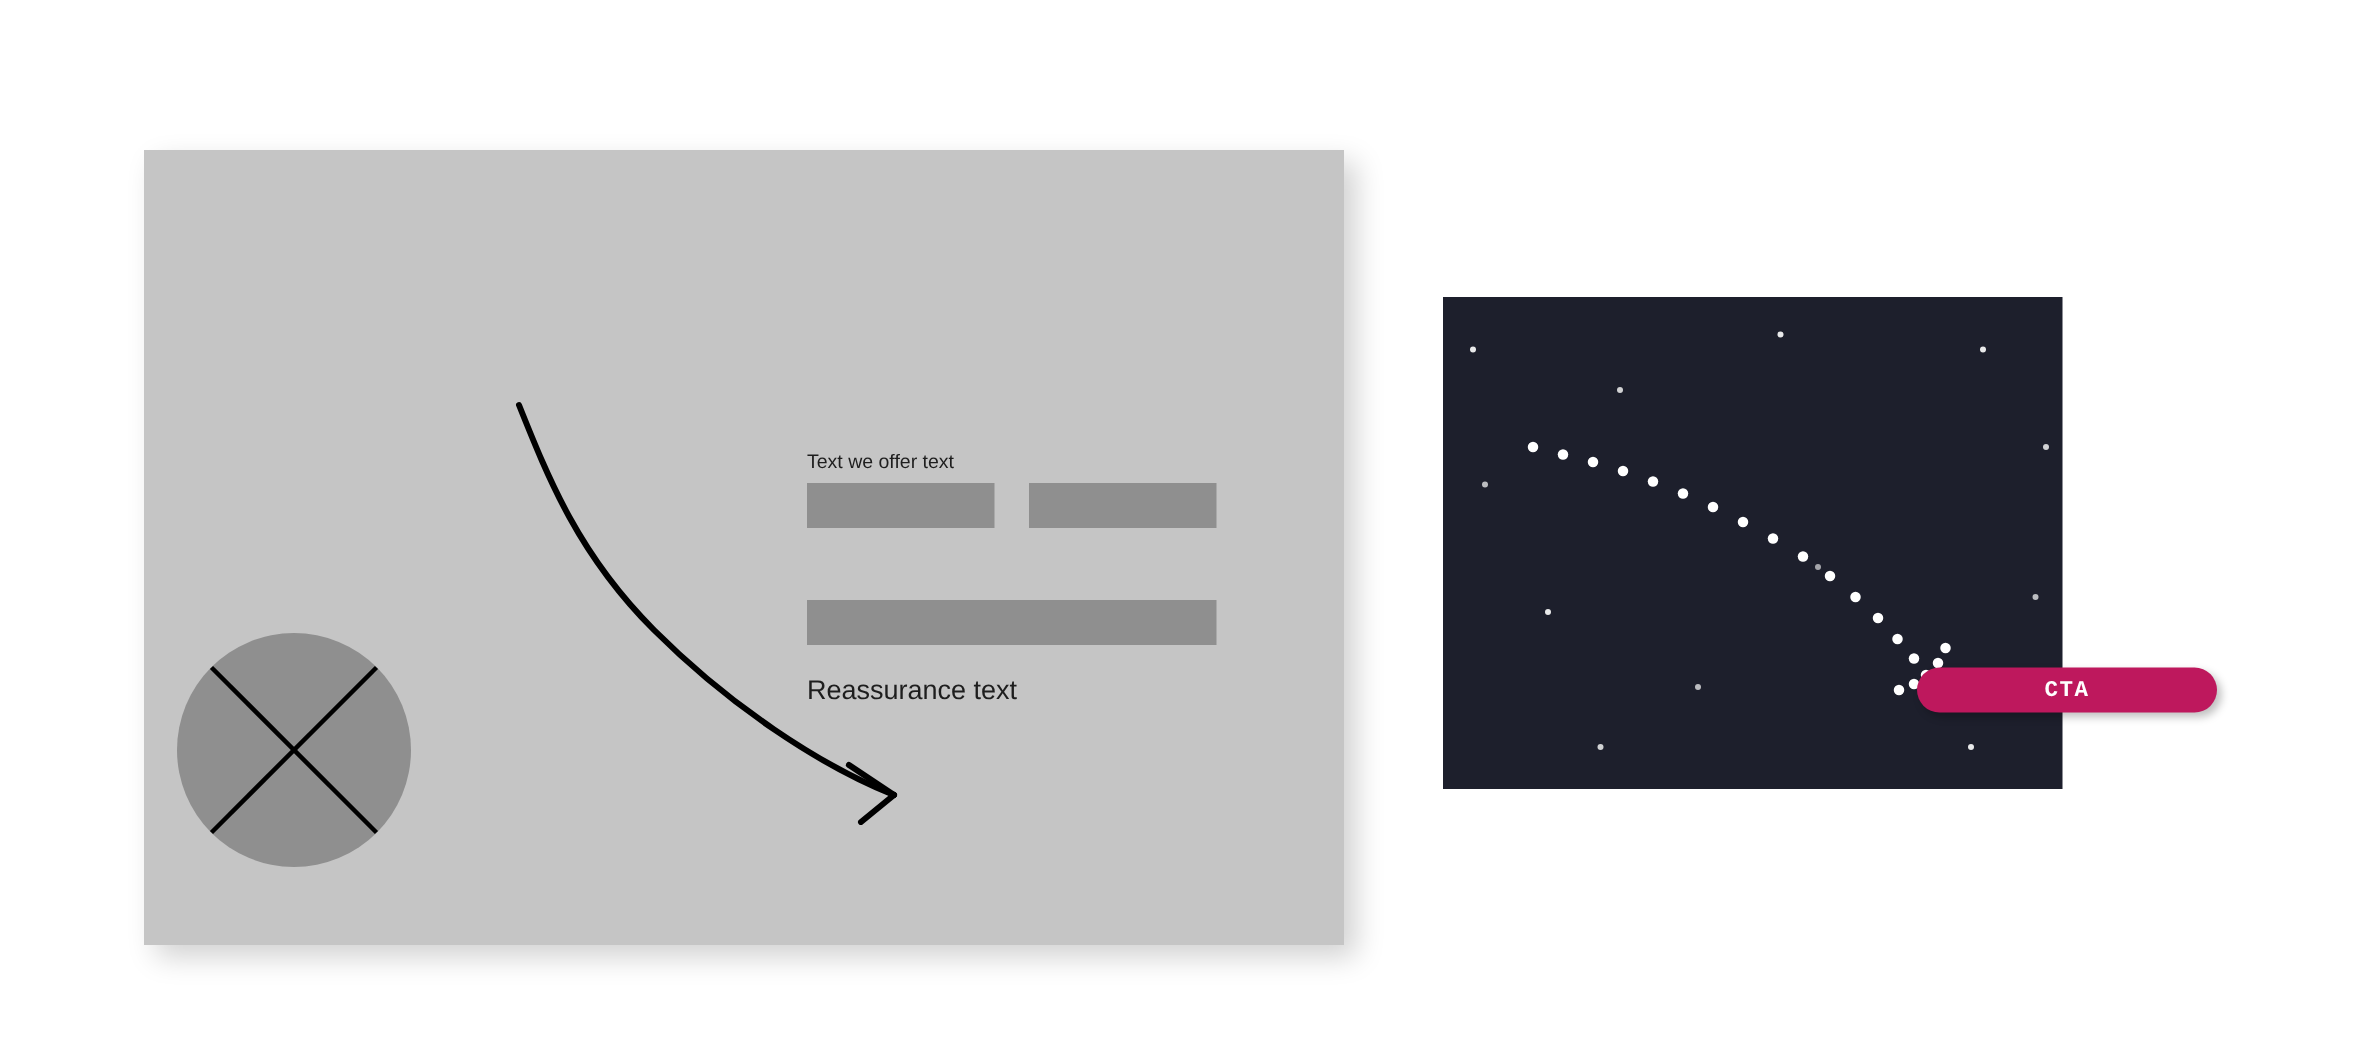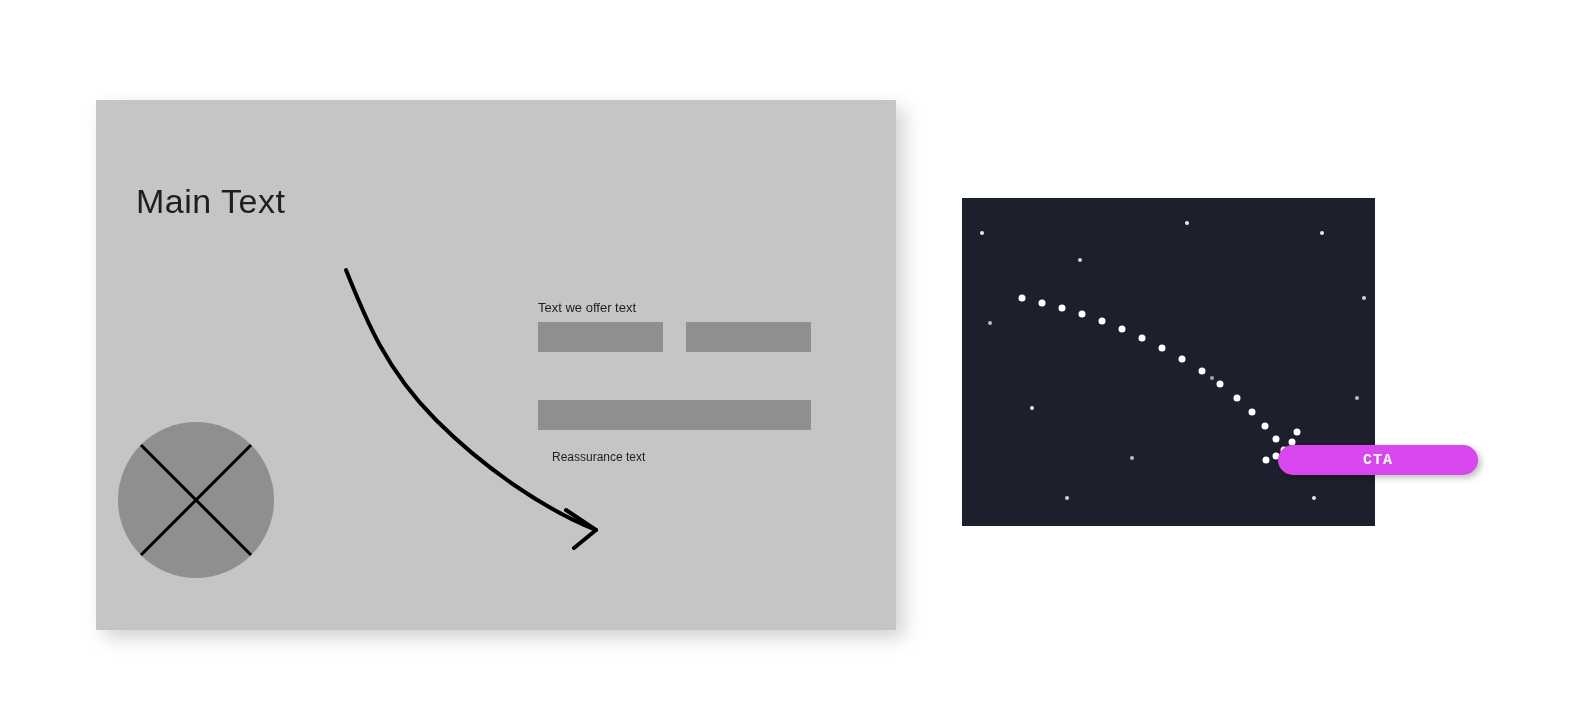--- a/index.html
+++ b/index.html
@@ -49,23 +49,22 @@
     background: #8f8f8f;
     height: 30px;
   }
   .block-a { left: 442px; top: 222px; width: 125px; }
   .block-b { left: 590px; top: 222px; width: 125px; }
   .block-c { left: 442px; top: 300px; width: 273px; }
   .reassurance-text {
     position: absolute;
     left: 442px;
     top: 350px;
-    font-size: 12px;
+    font-size: 18px;
     color: #1e1e1e;
-    margin-left: 14px;
   }
   .image-placeholder {
     position: absolute;
     left: 20px;
     top: 320px;
     width: 160px;
     height: 160px;
   }
 
   
@@ -81,39 +80,38 @@
     position: absolute;
     left: 0; top: 0;
     width: 100%; height: 100%;
   }
   .cta-button {
     position: absolute;
     left: 1278px;
     top: 445px;
     width: 200px;
     height: 30px;
-    background: #d946ef;
+    background: #be185d;
     color: #ffffff;
     border-radius: 16px;
     font-family: "Courier New", monospace;
     font-weight: bold;
     font-size: 15px;
     display: flex;
     align-items: center;
     justify-content: center;
     letter-spacing: 1px;
     box-shadow: 3px 3px 6px rgba(0,0,0,0.25);
   }
 </style>
 </head>
 <body>
 
 <div class="wireframe-panel">
 
-  <div class="main-text">Main Text</div>
 
   <svg class="arrow-svg" viewBox="0 0 330 290">
     <path d="M 50 10
              C 70 60, 90 110, 140 160
              C 190 210, 250 250, 300 270" stroke="#000" stroke-width="4" fill="none" stroke-linecap="round"></path>
     <path d="M 300 270 L 270 250" stroke="#000" stroke-width="4" fill="none" stroke-linecap="round"></path>
     <path d="M 300 270 L 278 288" stroke="#000" stroke-width="4" fill="none" stroke-linecap="round"></path>
   </svg>
 
   <div class="offer-text">Text we offer text</div>

